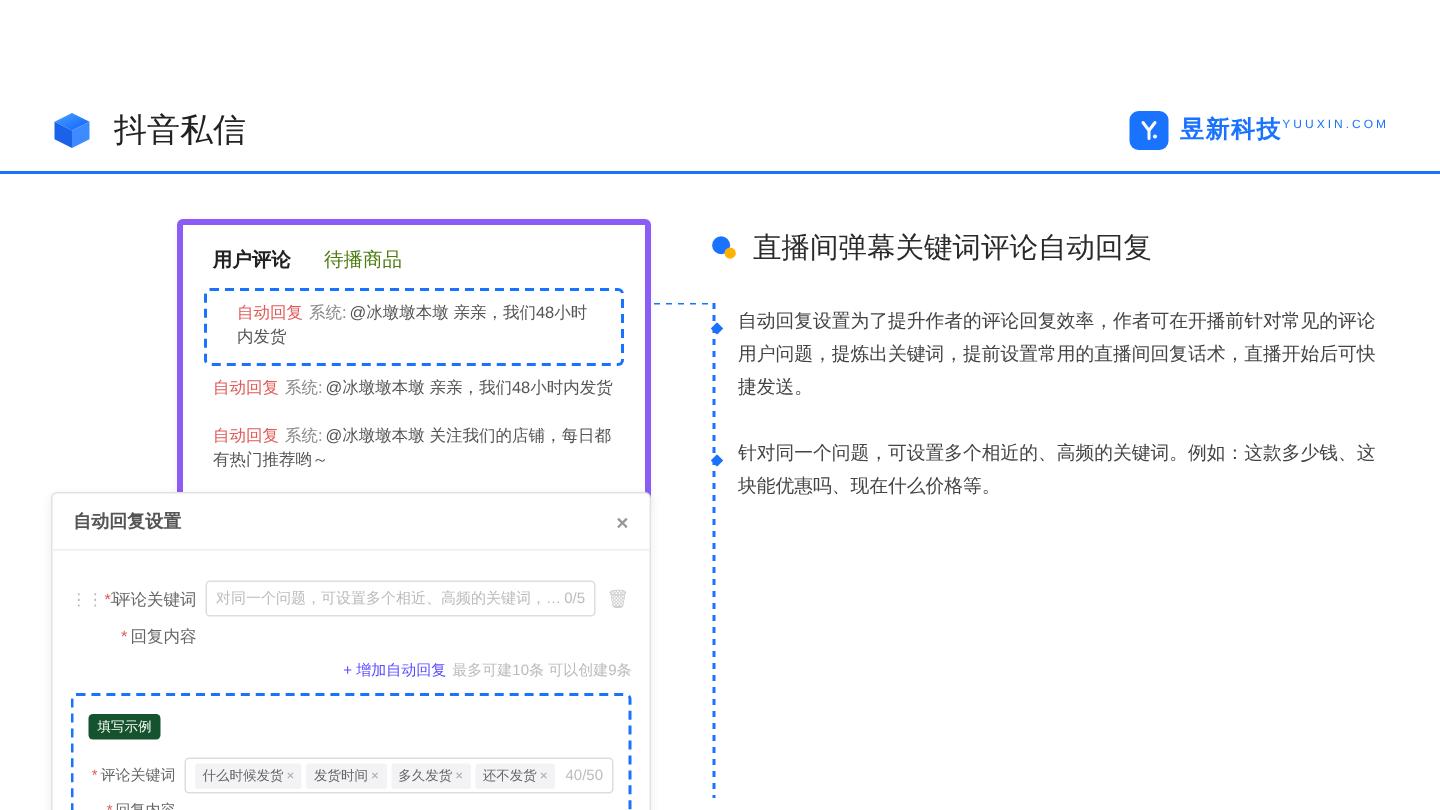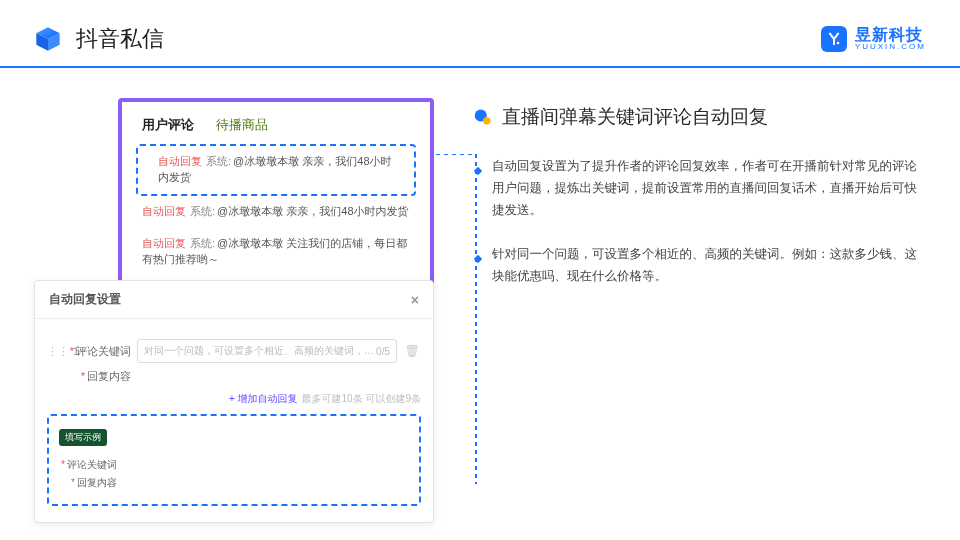--- a/index.html
+++ b/index.html
@@ -1,25 +1,25 @@
 <!DOCTYPE html>
 <html><head>
 <meta charset="utf-8">
 <style>
   * { box-sizing: border-box; margin: 0; padding: 0; }
   html, body { width: 960px; height: 540px; font-family: "Microsoft YaHei", "PingFang SC", sans-serif; background: #fff; color: #333; }
-  .page { position: relative; width: 960px; height: 396px; }
+  .page { position: relative; width: 960px; height: 396px; margin-top: 48px; }
   
   .header { display: flex; align-items: center; padding: 24px 34px 12px 34px; }
   .logo-cube { width: 28px; height: 28px; margin-right: 14px; }
   .page-title { font-size: 22px; font-weight: 400; color: #222; flex: 1; }
   .brand { display: flex; align-items: center; gap: 8px; }
   .brand-icon { width: 26px; height: 26px; background: #1a73ff; border-radius: 6px; display:flex; align-items:center; justify-content:center; }
   .brand-icon svg { width:16px; height:16px; }
-  .brand-text { display:flex; flex-direction:column; line-height:1; }
+  .brand-text { display:flex; line-height:1; }
   .brand-main { font-size: 16px; font-weight: 600; color:#1a73ff; letter-spacing:1px; }
   .brand-sub { font-size: 8px; letter-spacing: 2px; color:#1a73ff; }
   .divider { height: 2px; background: #1a73ff; margin: 0 0 0 0; width: 100%; }
   
   .body { display:flex; padding: 30px 34px 0 34px; gap: 40px; }
   .left { width: 400px; position: relative; }
   .right { flex:1; padding-top: 6px; }
   
   .comment-panel { position:absolute; top:0; left:84px; width:316px; background:#fff; border:4px solid #8b5cf6; border-radius:4px; padding: 14px 0 10px 0; box-shadow: 0 1px 4px rgba(0,0,0,.05); z-index:2; }
   .tabs { display:flex; gap:22px; padding: 0 20px 10px 20px; font-size:13px; }
@@ -133,20 +133,24 @@
           </div>
           <div class="add-link">
             <span>+ 增加自动回复</span>
             <span class="hint">最多可建10条 可以创建9条</span>
           </div>
 
           <div class="example-box">
             <span class="example-tag">填写示例</span>
             <div class="mini-row">
               <span class="row-label">评论关键词</span>
+              <div class="inp" style="color:#555">
+                <span id="tag-holder"><span class="tag-chip">什么时候发货<span class="x">×</span></span><span class="tag-chip">发货时间<span class="x">×</span></span><span class="tag-chip">多久发货<span class="x">×</span></span><span class="tag-chip">还不发货<span class="x">×</span></span></span>
+                <span class="counter">40/50</span>
+              </div>
             </div>
             <div class="mini-row">
               <span class="row-label">回复内容</span>
             </div>
           </div>
         </div>
       </div>
 
       <svg style="position:absolute;top:56px;left:394px;width:60px;height:340px;z-index:1">
         <path d="M0 0 L48 0 L48 330" stroke="#1a73ff" stroke-width="2" stroke-dasharray="4 4" fill="none"></path>

